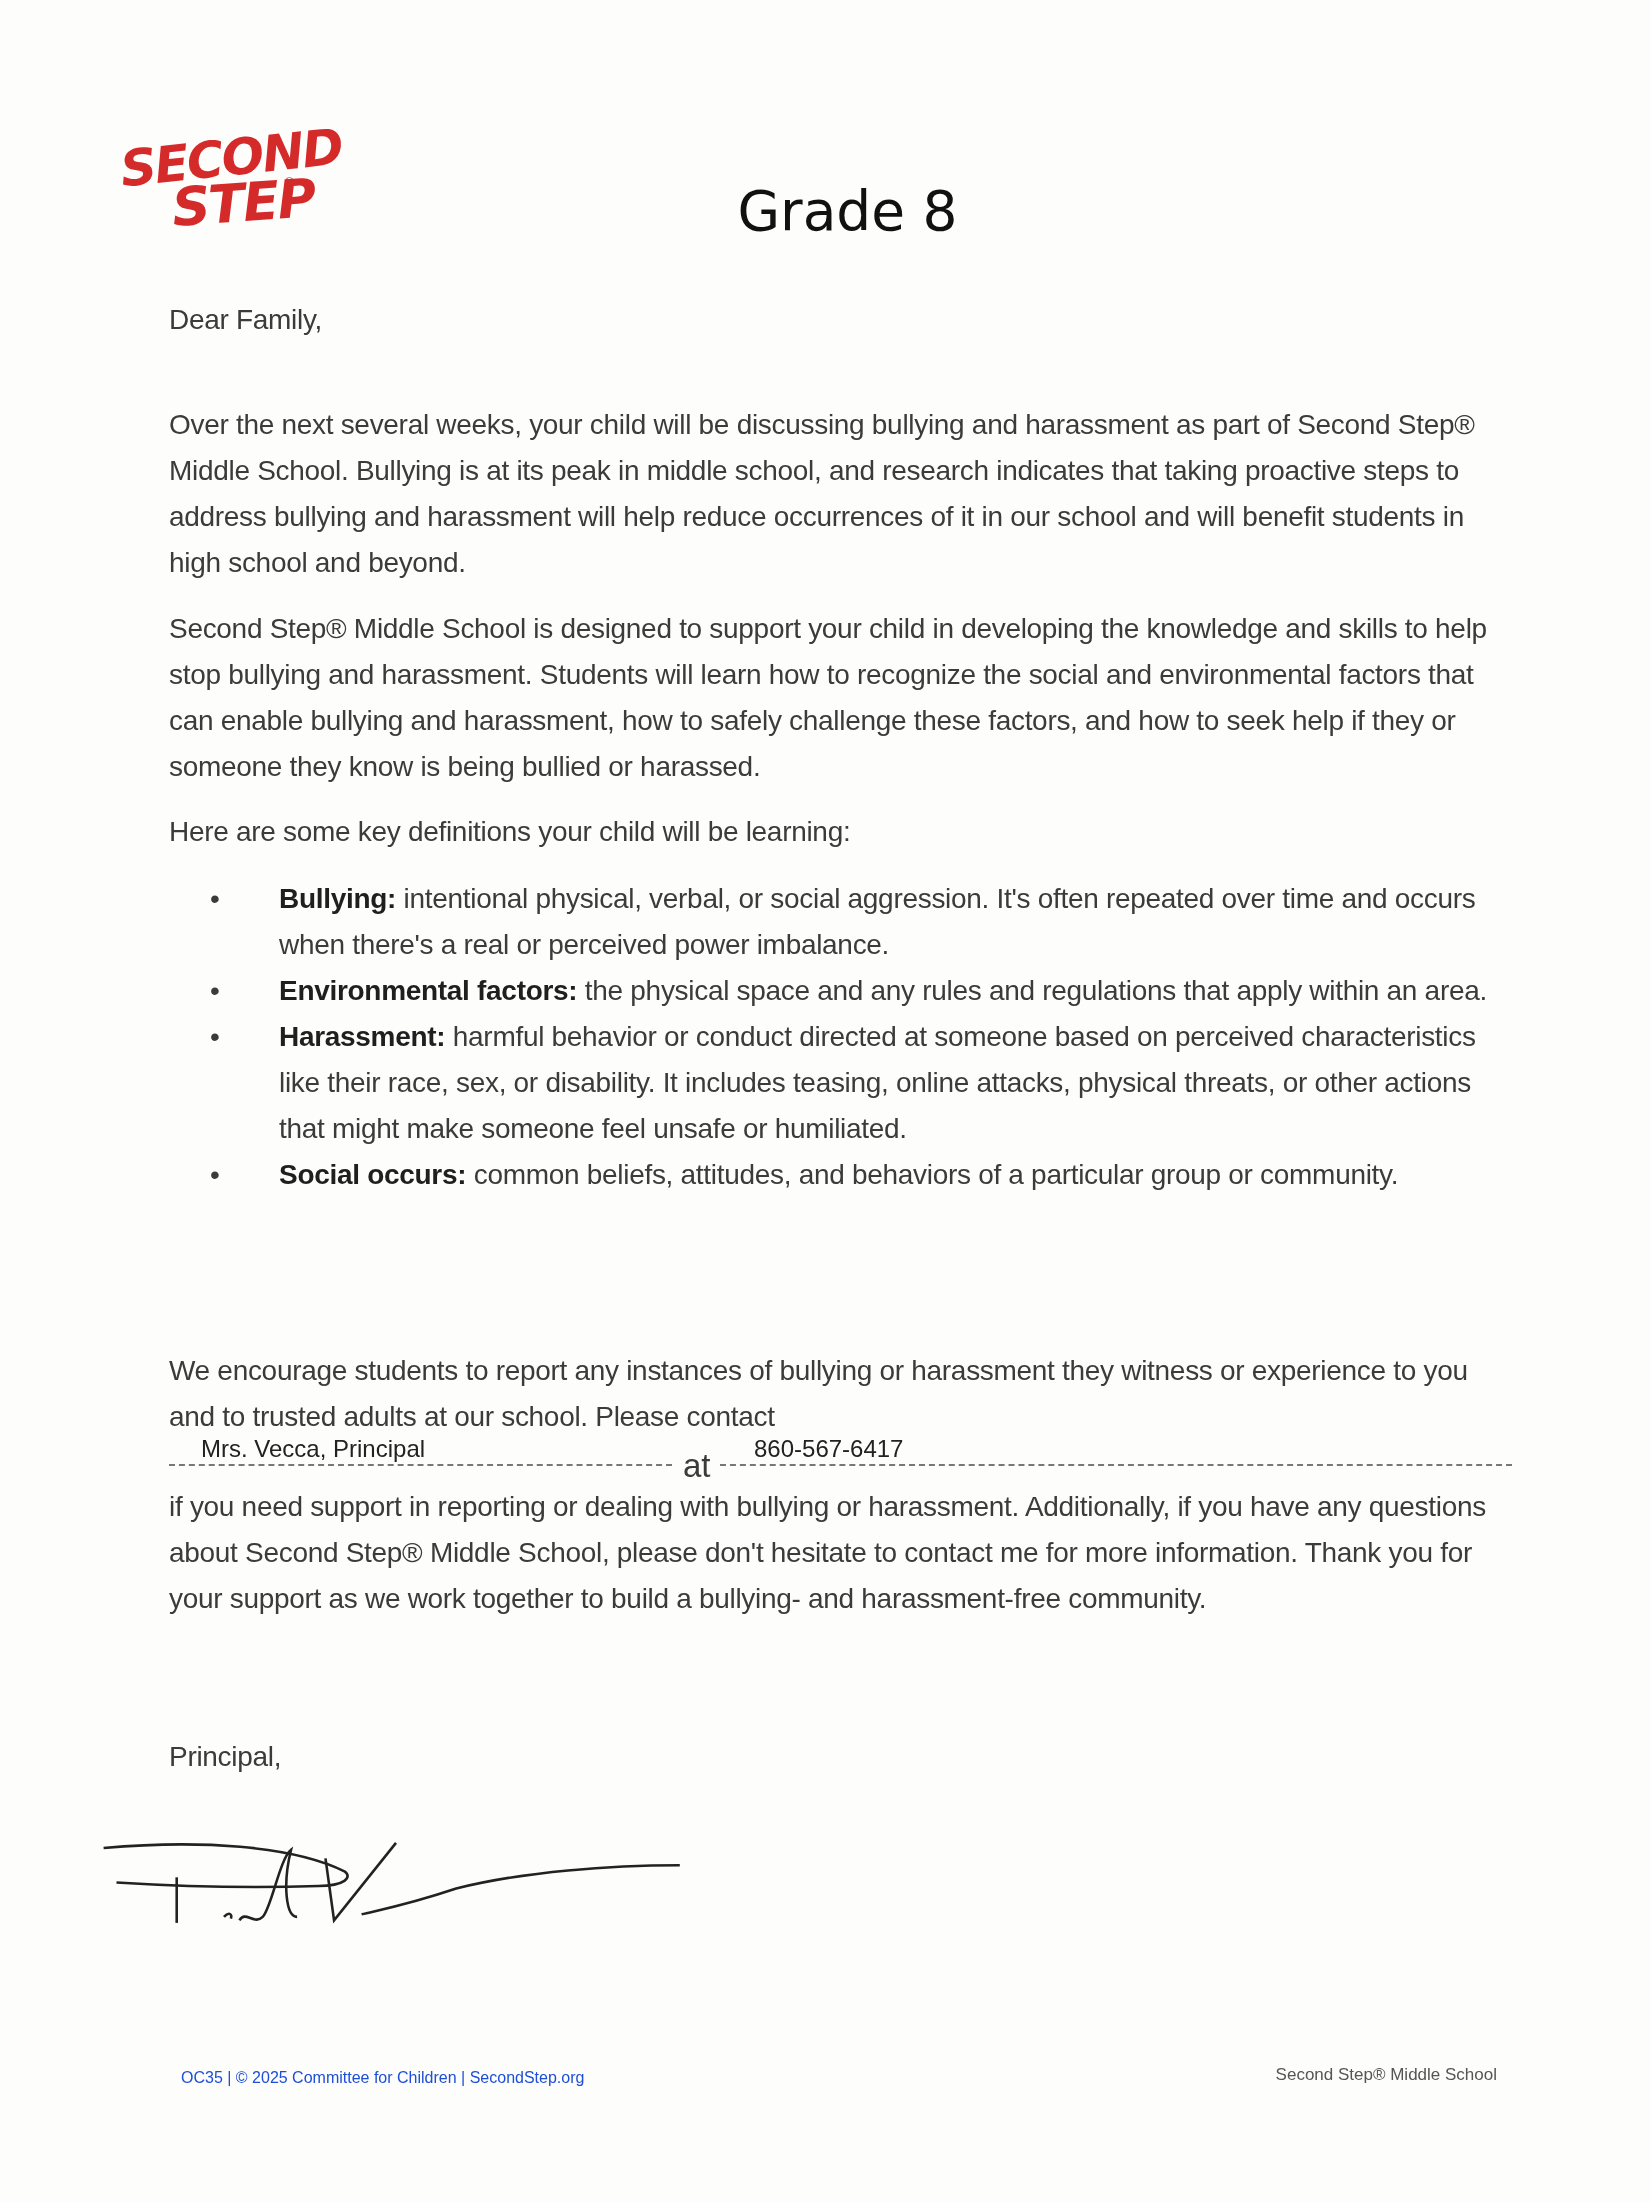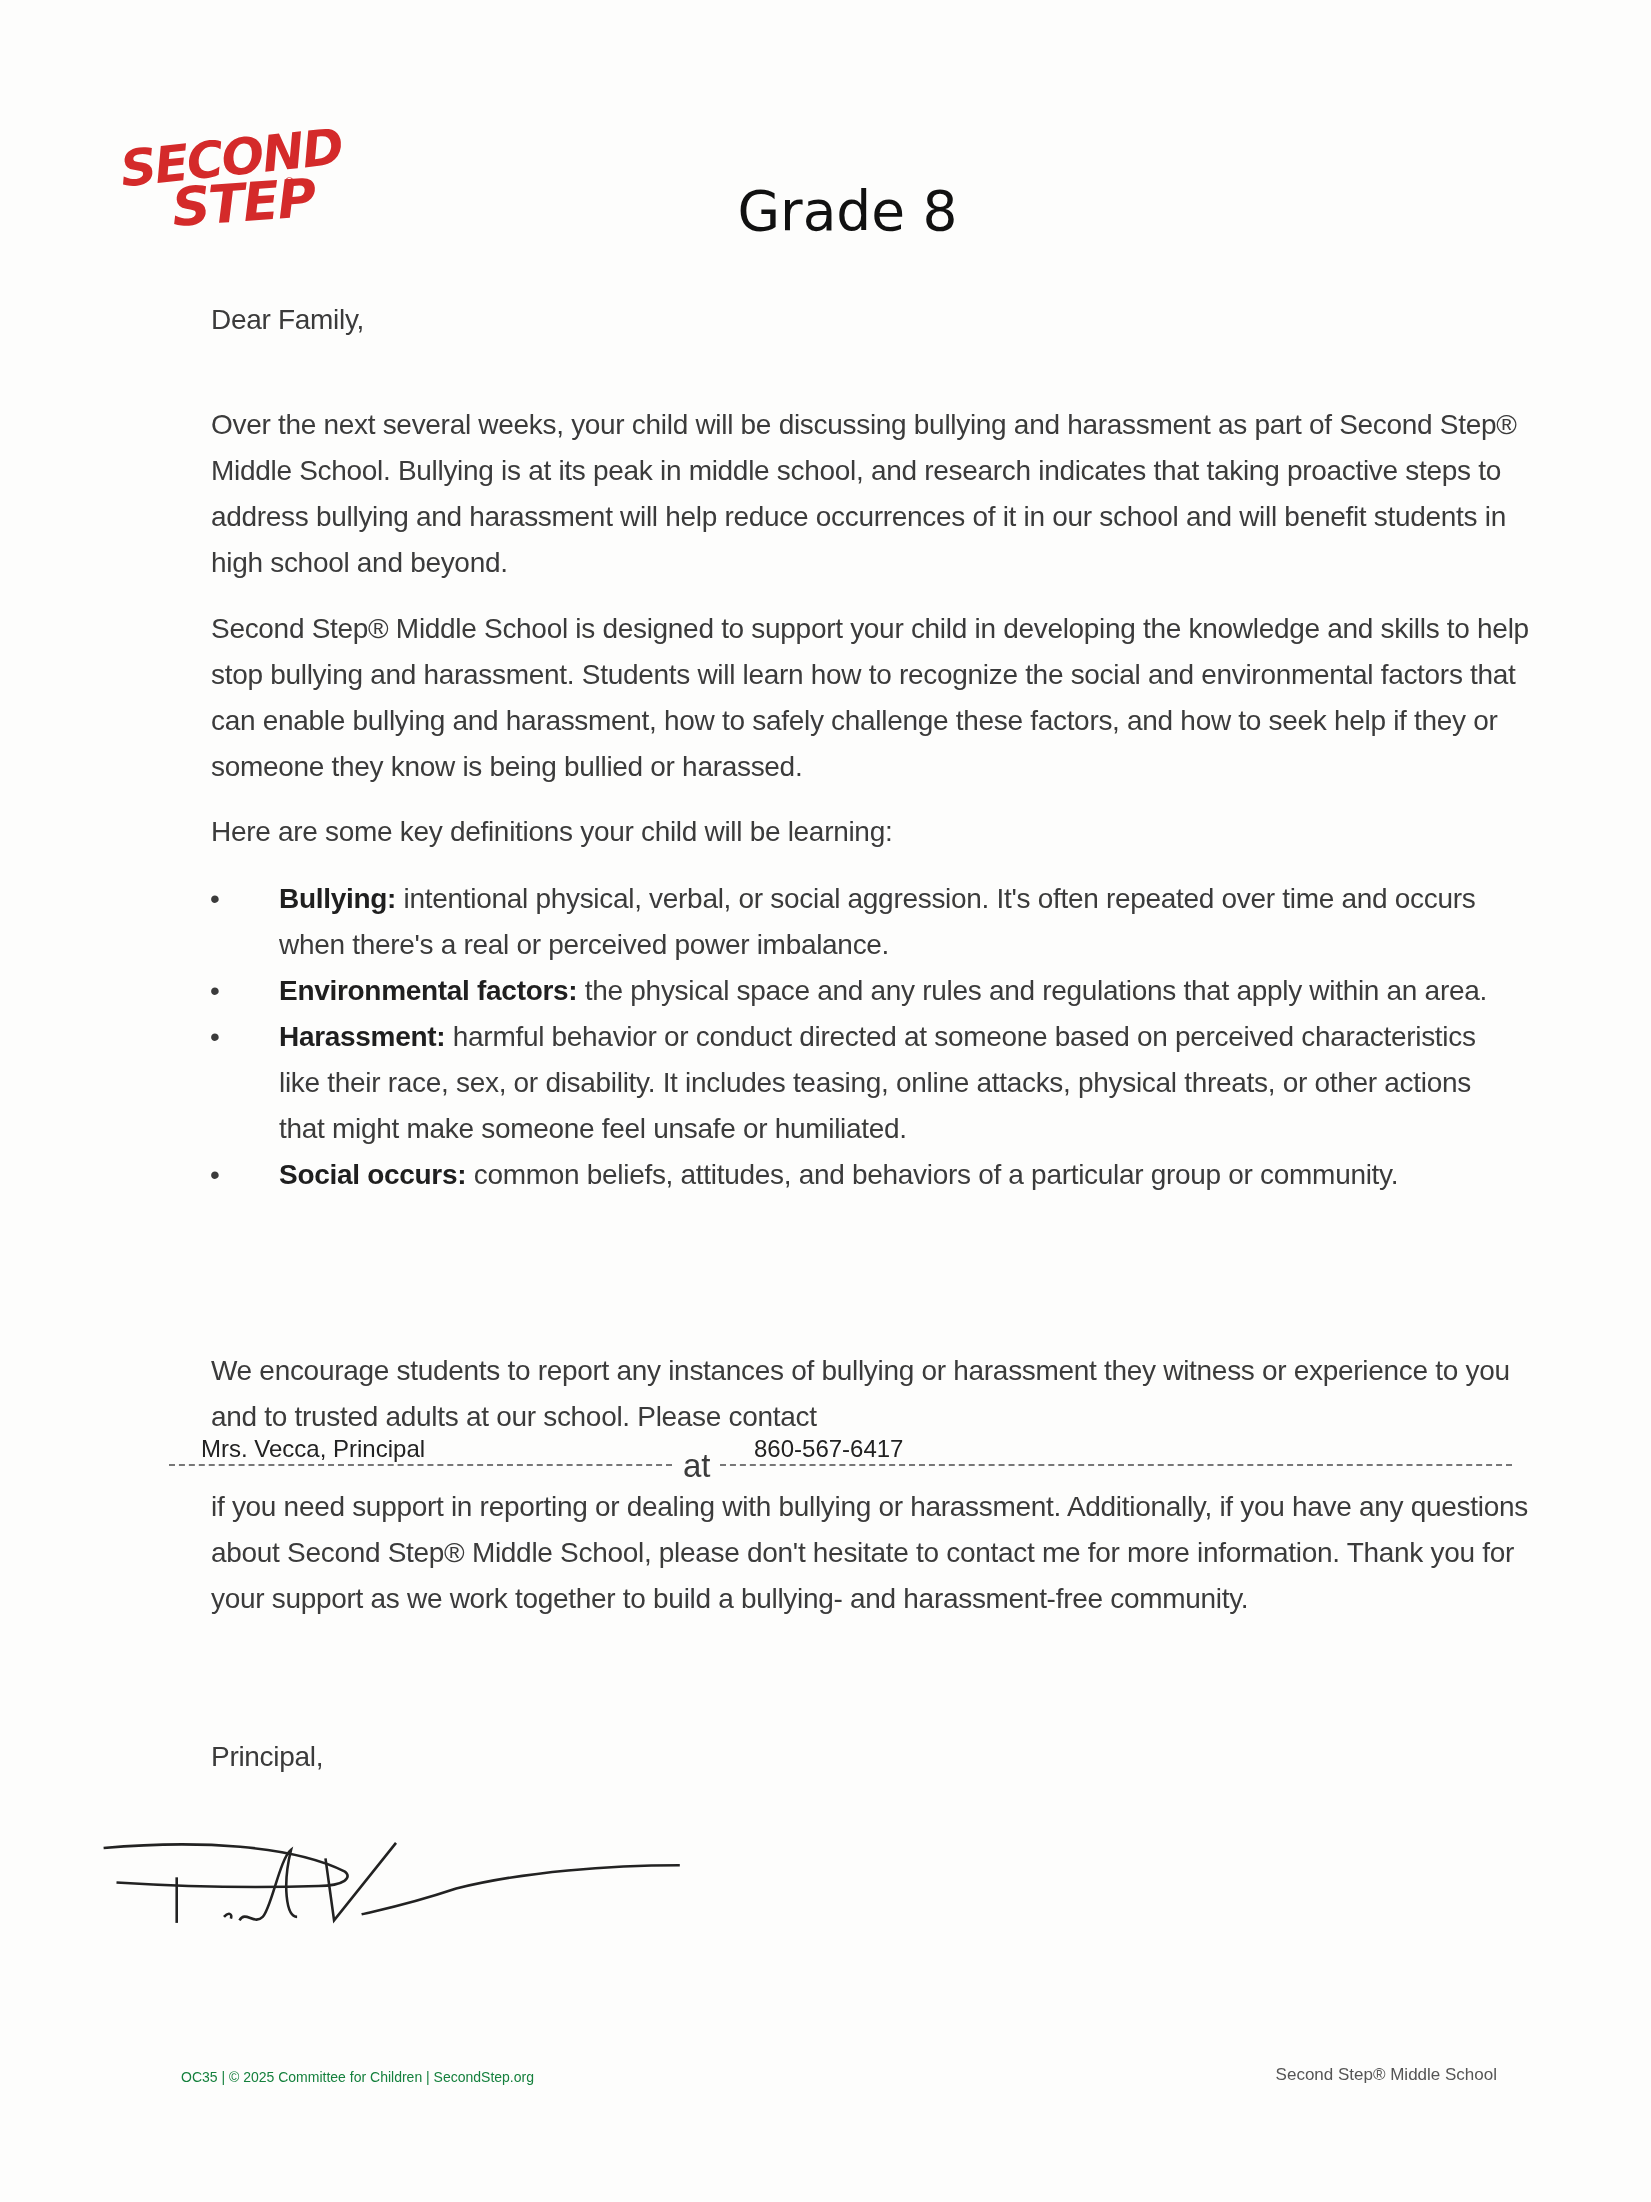--- a/index.html
+++ b/index.html
@@ -7,41 +7,41 @@
        font-family:"Liberation Sans",sans-serif;color:#3a3a3a;}
   .logo{position:absolute;left:120px;top:129px;width:206px;height:112px;}
   .logo .l1,.logo .l2{position:absolute;color:#d42a2a;font-family:"DejaVu Sans",sans-serif;
        font-weight:bold;font-style:italic;letter-spacing:-1.7px;}
   .logo .l1{left:0;top:0;font-size:50px;transform:rotate(-6deg);}
   .logo .l2{left:52px;top:43px;font-size:53px;transform:rotate(-4deg);}
   .logo .reg{position:absolute;left:165px;top:47px;font-size:12px;color:#d42a2a;}
   .title{position:absolute;left:0;width:1695px;top:179px;text-align:center;font-size:55px;
        color:#111;font-family:"DejaVu Sans",sans-serif;}
   .body{position:absolute;left:169px;width:1342px;font-size:28px;line-height:46px;color:#3b3b3b;
-       letter-spacing:-0.3px;margin-left:42px;}
+       letter-spacing:-0.3px;}
   .greet{top:297px;}
   .p1{top:402px;}
   .p2{top:606px;}
   .p3{top:809px;}
   ul.defs{position:absolute;left:169px;top:876px;width:1342px;margin:0;padding:0;list-style:none;
        font-size:28px;line-height:46px;color:#3b3b3b;letter-spacing:-0.3px;}
   ul.defs li{position:relative;padding-left:110px;margin-bottom:0;}
   ul.defs li .bullet{position:absolute;left:41px;top:0;}
   ul.defs li b{color:#1f1f1f;}
   .p4{top:1348px;}
   .fill{position:absolute;left:169px;top:1435px;width:1342px;height:43px;font-size:24px;color:#222;}
   .fill .name{position:absolute;left:32px;top:0;}
   .fill .phone{position:absolute;left:585px;top:0;}
   .fill .dash1{position:absolute;left:0;top:29px;width:503px;border-top:2.6px dashed #777;}
   .fill .at{position:absolute;left:514px;top:12px;font-size:33px;color:#3b3b3b;}
   .fill .dash2{position:absolute;left:551px;top:29px;width:792px;border-top:2.6px dashed #777;}
   .p5{top:1484px;}
   .closing{top:1734px;}
   .sig{position:absolute;left:95px;top:1824px;width:602px;height:129px;}
-  .footer-left{position:absolute;left:181px;top:2069px;font-size:14px;color:#15803d;}
+  .footer-left{position:absolute;left:181px;top:2069px;font-size:16px;color:#1d4ed8;}
   .footer-right{position:absolute;right:155px;top:2065px;font-size:17px;color:#555;}
 </style>
 </head>
 <body>
 
 <div class="logo">
   <span class="l1">SECOND</span>
   <span class="l2">STEP</span>
   <span class="reg">®</span>
 </div>

